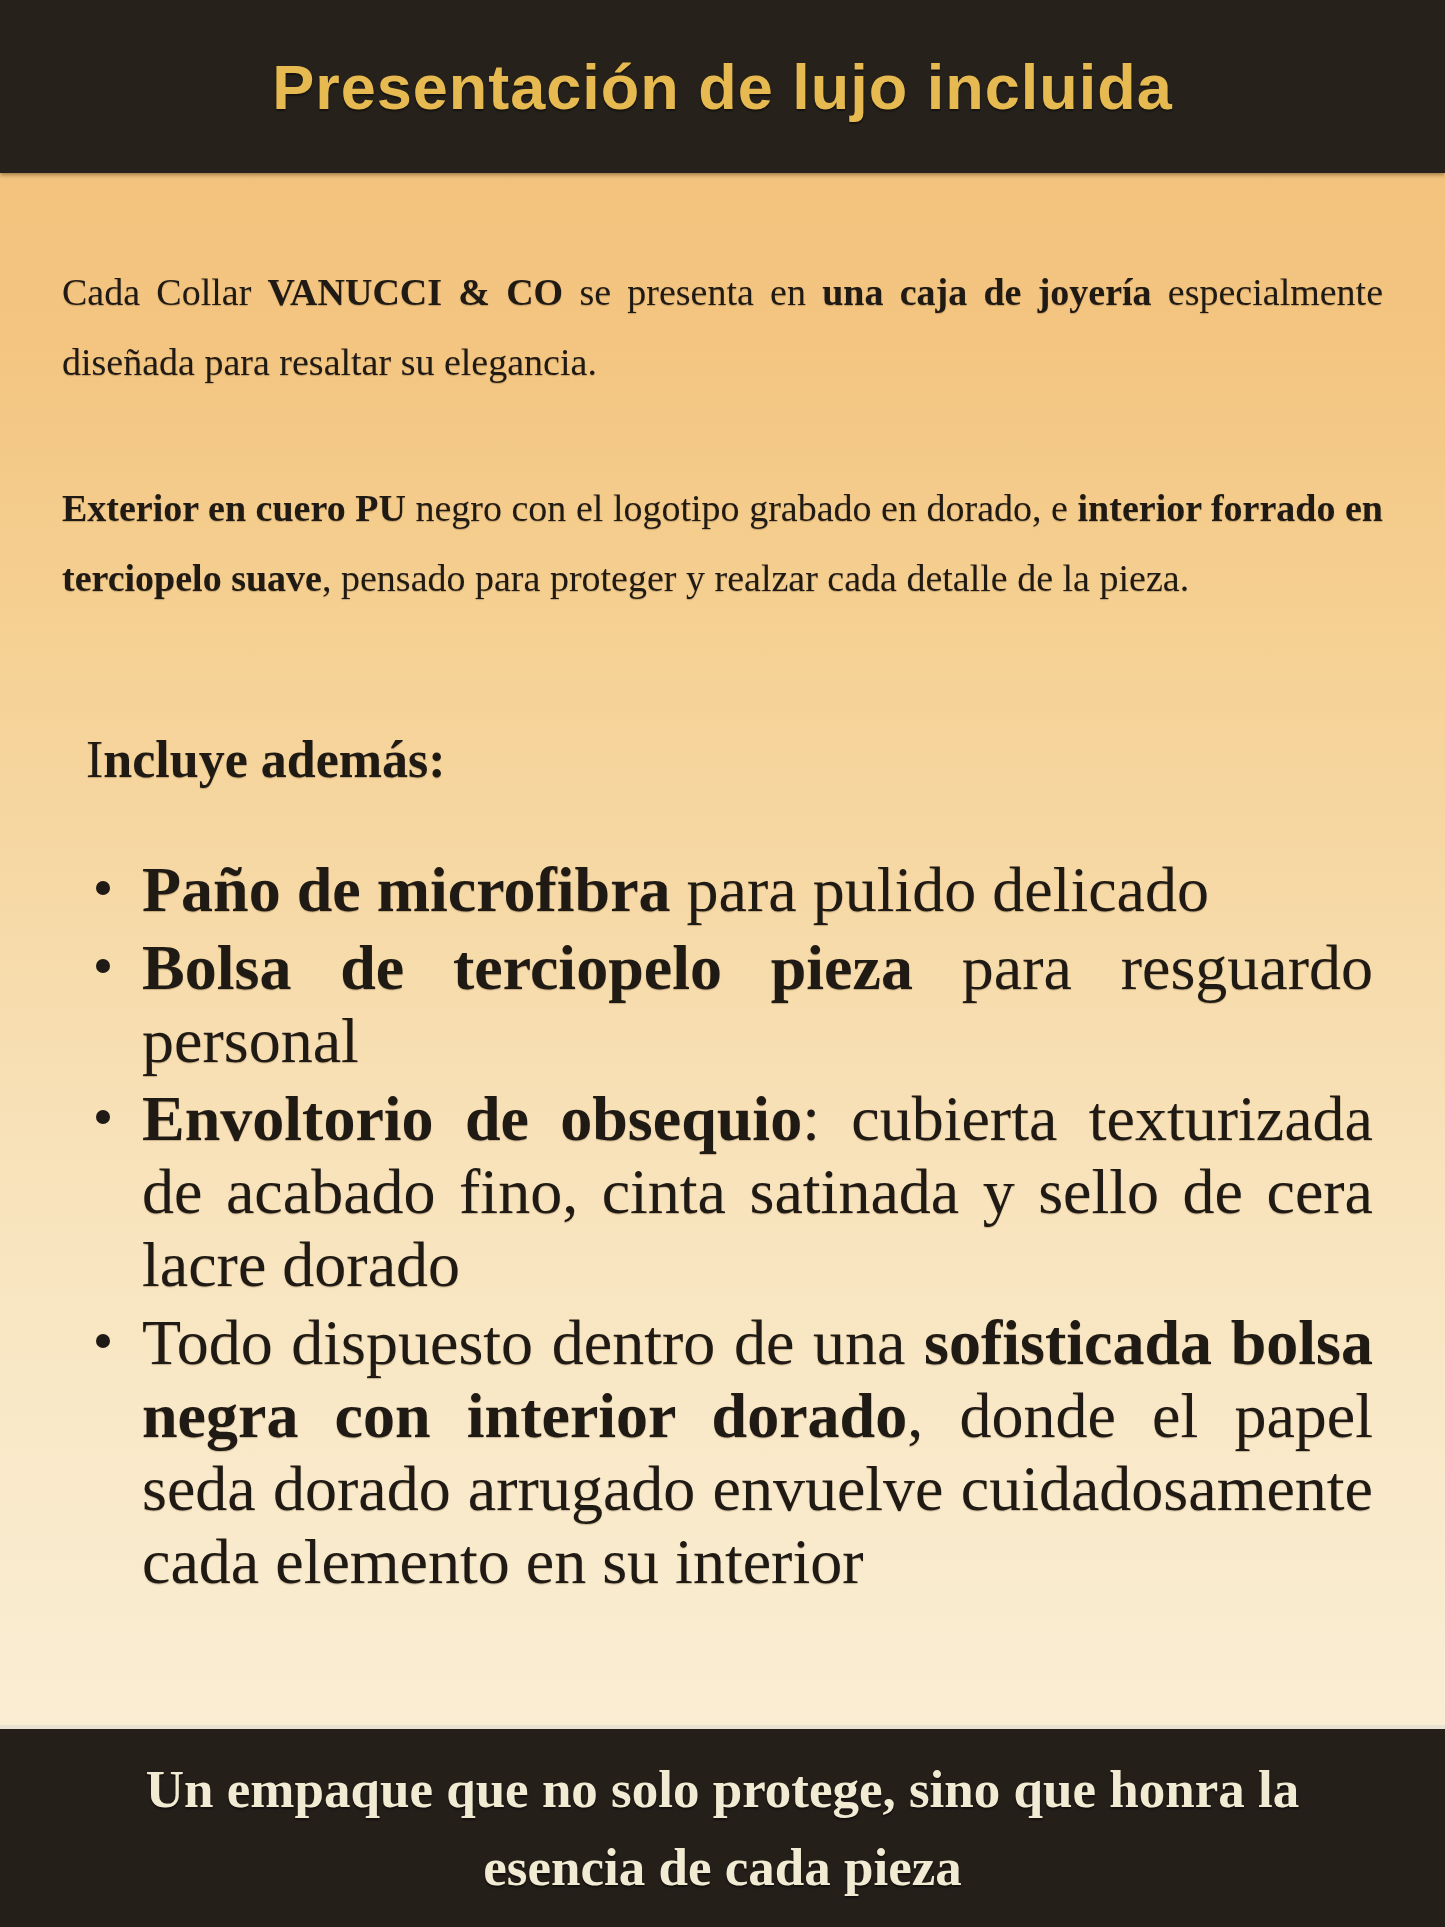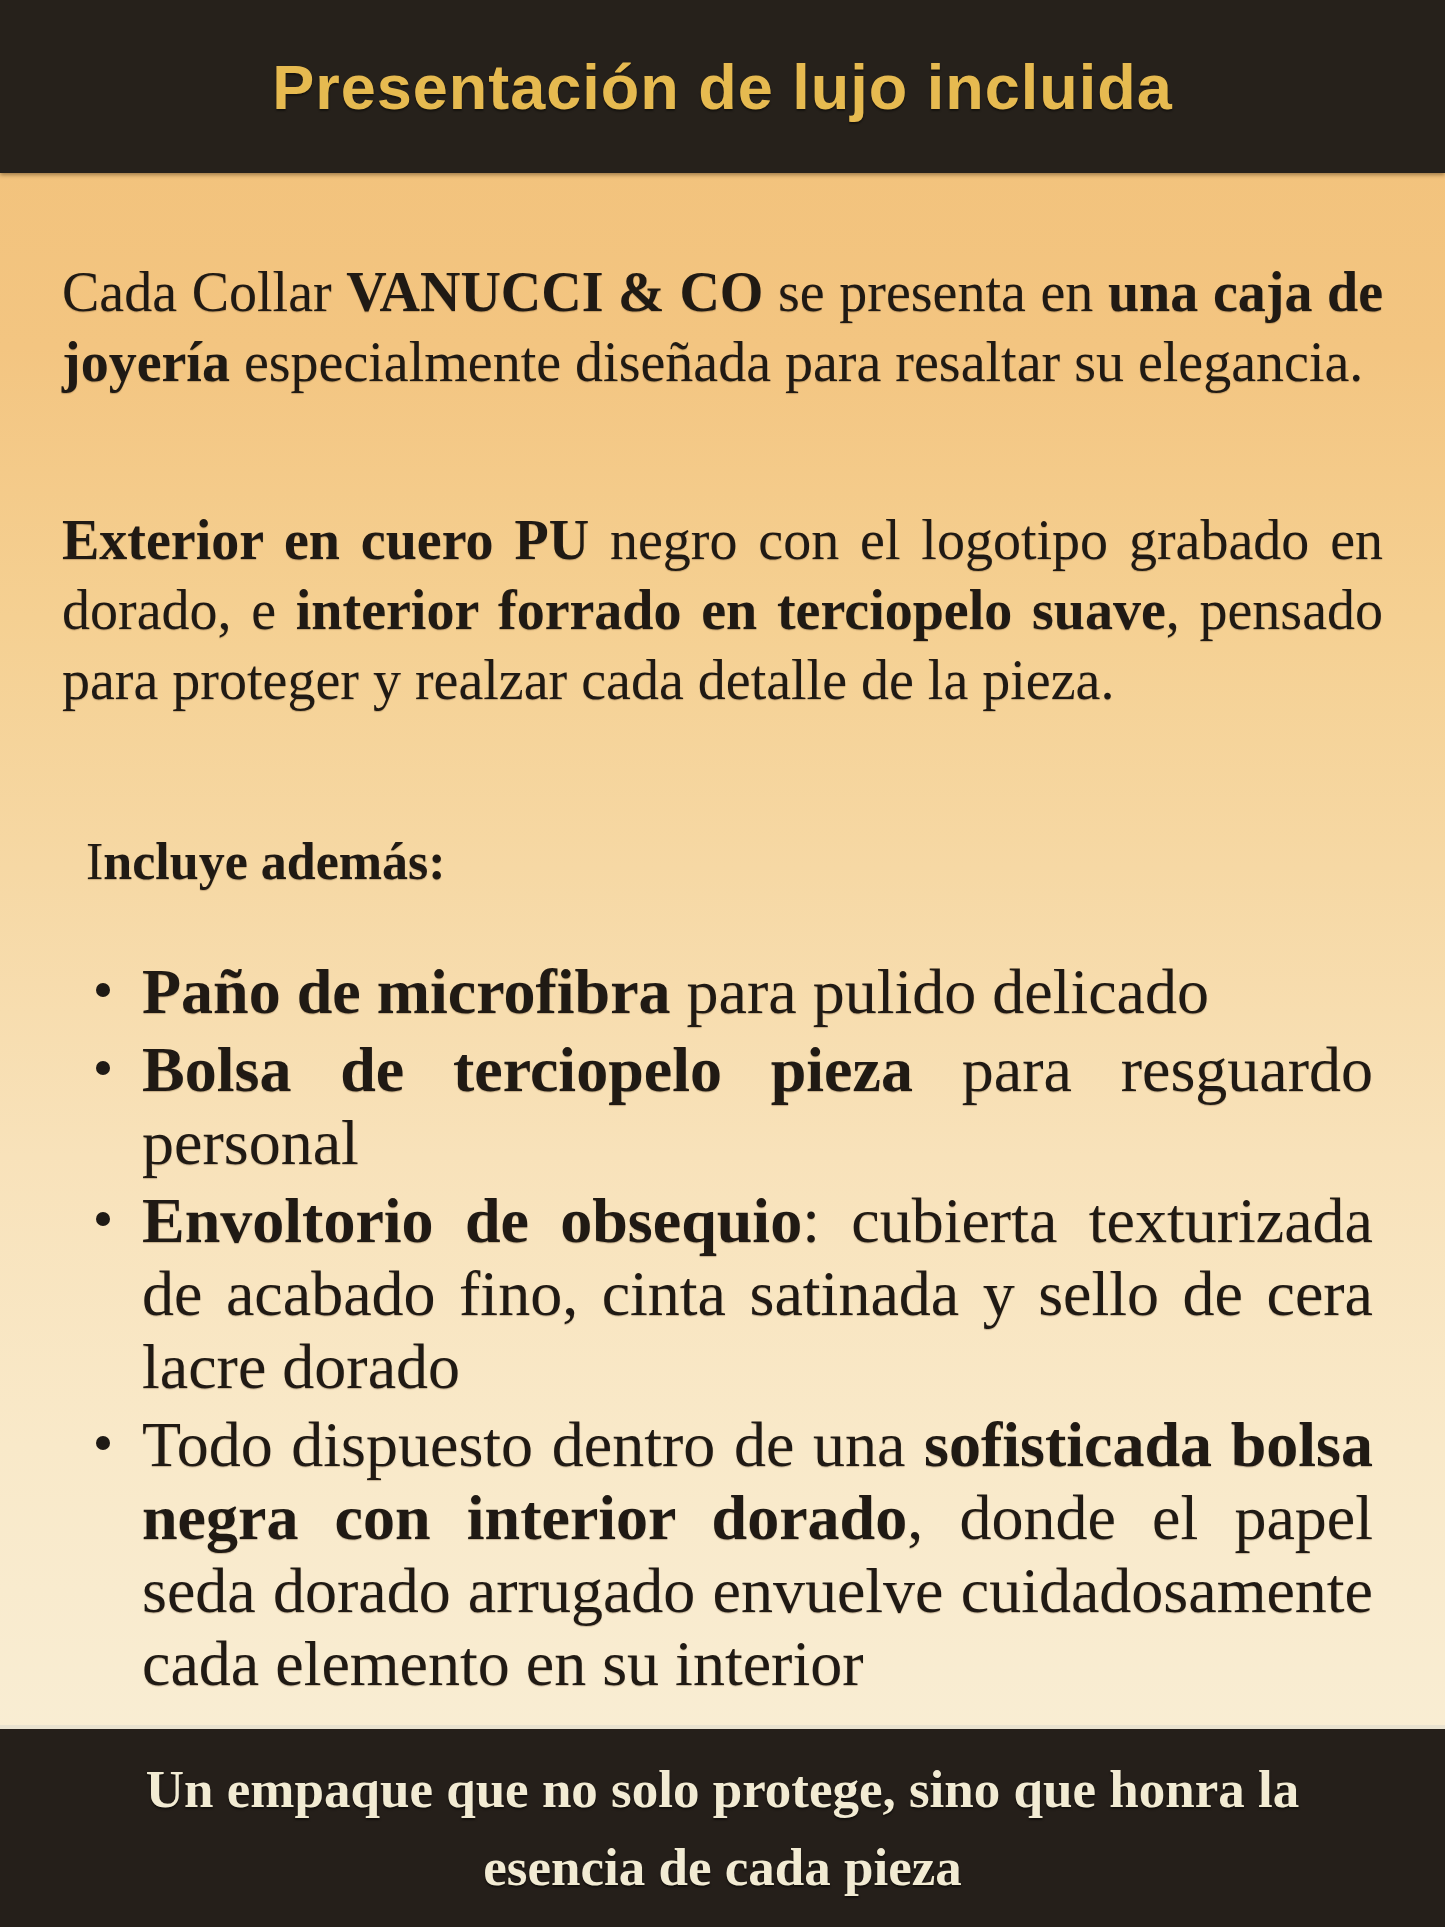--- a/index.html
+++ b/index.html
@@ -45,28 +45,28 @@
     text-shadow: 0 2px 2px rgba(0,0,0,.45);
   }
 
   
   .body-content {
     padding: 0 62px;
     color: #201a14;
   }
   .para {
     margin: 0;
-    font-size: 56px;
+    font-size: 38px;
     line-height: 70px;
     text-align: justify;
     text-shadow: 0 1px 1px rgba(90,60,25,.30);
   }
   .para b { font-weight: 700; }
   .para-intro    { padding-top: 84px; }
-  .para-exterior { margin-top: 108px; }
+  .para-exterior { margin-top: 76px; }
   .includes-heading {
     margin-top: 112px;
     text-align: left;
     font-size: 52px;
     line-height: 70px;
     text-shadow: 0 1px 1px rgba(90,60,25,.30);
     margin-left: 24px;
   }
   .includes-heading b { font-weight: 700; }
 

